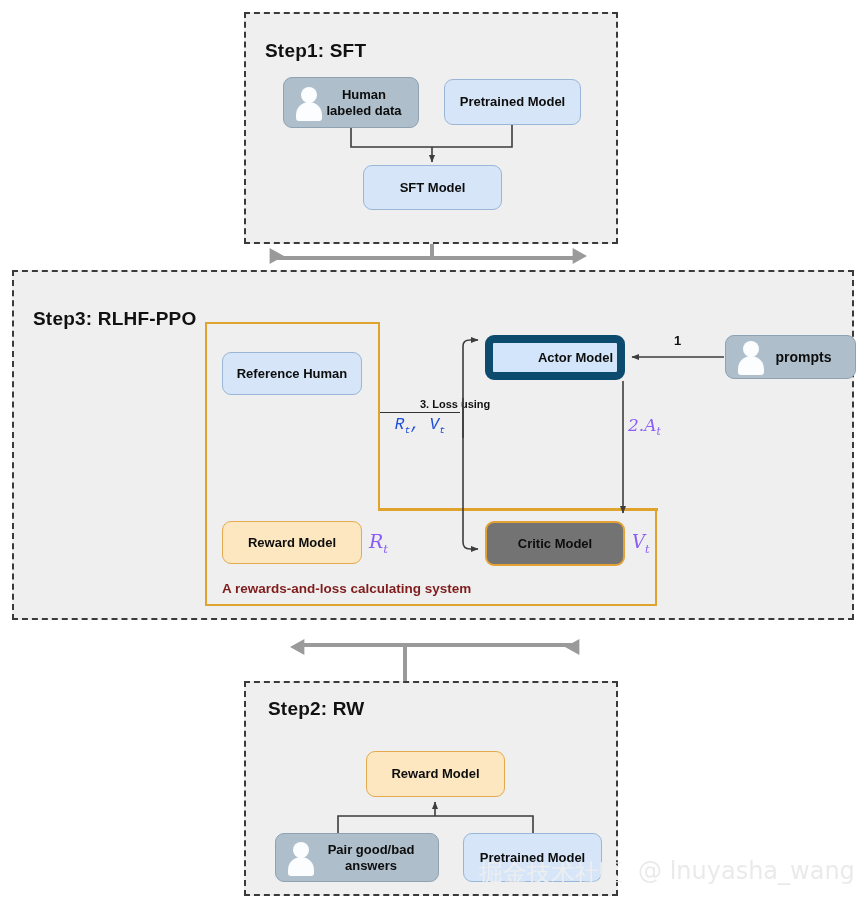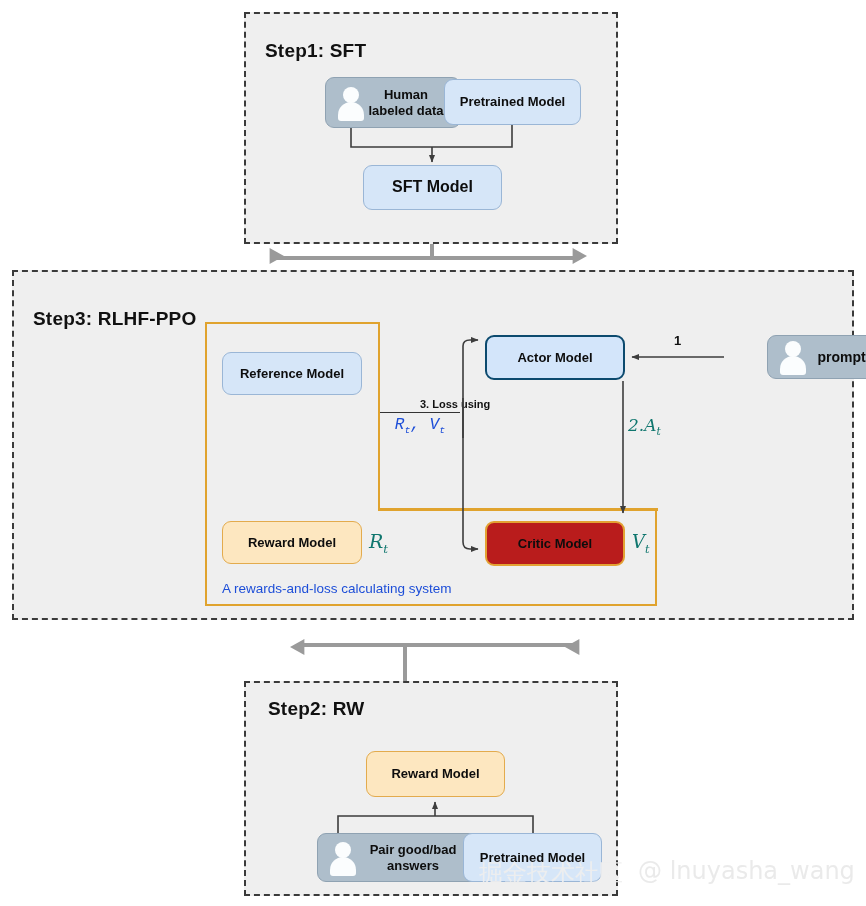--- a/index.html
+++ b/index.html
@@ -12,40 +12,40 @@
   .step{position:absolute;background:#efefef;border:2px dashed #3a3a3a;box-sizing:border-box;}
   .step-title{position:absolute;font-weight:bold;color:#111;letter-spacing:.2px;white-space:nowrap;}
 
   
   .node{position:absolute;box-sizing:border-box;border-radius:9px;
         display:flex;align-items:center;justify-content:center;
         font-weight:bold;color:#0d0d0d;text-align:center;line-height:1.18;}
   .node .lbl{position:relative;z-index:2;padding:0 4px;}
 
   .n-blue{background:#d6e6f8;border:1.5px solid #9ab6d6;}
-  .n-blue-strong{background:#d3e5fa;border:2px solid #0c4a6e;}
-  .n-gray{background:#aebecb;border:1.5px solid #8fa2b2;margin-left:42px;}
+  .n-blue-strong{background:#d3e5fa;border:8px solid #0c4a6e;justify-content:flex-end;}
+  .n-gray{background:#aebecb;border:1.5px solid #8fa2b2;}
   .n-orange{background:#fde7c0;border:1.5px solid #e3ab4d;}
-  .n-orange-strong{background:#b91c1c;border:2.5px solid #e3a233;}
+  .n-orange-strong{background:#737373;border:2.5px solid #e3a233;}
 
   
   .person{position:absolute;left:10px;top:50%;transform:translateY(-50%);
           width:30px;height:34px;}
   .person .head{position:absolute;left:7px;top:1px;width:16px;height:16px;
                 border-radius:50%;background:#fbfdfe;}
   .person .body{position:absolute;left:2px;top:16px;width:26px;height:19px;
                 background:#fbfdfe;border-radius:13px 13px 3px 3px;}
 
   
   .group-frame{position:absolute;border:2.5px solid #e0a32e;box-sizing:border-box;background:transparent;}
-  .group-caption{position:absolute;color:#1d4ed8;font-weight:normal;white-space:nowrap;}
+  .group-caption{position:absolute;color:#7f1d1d;font-weight:bold;white-space:nowrap;}
 
   
   .math{position:absolute;font-family:"DejaVu Serif","Liberation Serif",serif;
-        font-style:italic;color:#0f766e;white-space:nowrap;}
+        font-style:italic;color:#8b5cf6;white-space:nowrap;}
   .math sub{font-size:.62em;font-style:italic;}
   .plain{position:absolute;color:#111;white-space:nowrap;}
 
   .loss-box{position:absolute;text-align:center;}
   .loss-top{font-size:11px;font-weight:bold;color:#111;white-space:nowrap;padding-bottom:2px;padding-left:40px;}
   .loss-rule{border-top:1.5px solid #333;margin:0 0 3px 0;}
   .loss-bot{font-family:Liberation Mono, monospace;font-style:italic;
             font-size:16px;color:#1d4ed8;white-space:nowrap;}
 
   svg.wires{position:absolute;left:0;top:0;width:866px;height:906px;overflow:visible;pointer-events:none;}
@@ -69,37 +69,37 @@
         <span class="body"></span>
     </span>
     <span class="lbl" style="margin-left:26px;white-space:pre-line;">Human
 labeled data</span>
   </div>
 
   <div class="node n-blue" style="left:444px;top:79px;width:137px;height:46px;font-size:13px;">
     <span class="lbl">Pretrained Model</span>
   </div>
 
-  <div class="node n-blue" style="left:363px;top:165px;width:139px;height:45px;font-size:16px;">
+  <div class="node n-blue" style="left:363px;top:165px;width:139px;height:45px;font-size:13px;">
     <span class="lbl">SFT Model</span>
   </div>
 
   <div class="step" style="left:12px;top:270px;width:842px;height:350px;"></div>
   <div class="step-title" style="left:33px;top:308px;font-size:19px;">Step3: RLHF-PPO</div>
 
   <div class="group-frame" style="left:205px;top:322px;width:175px;height:284px;border-right:none;"></div>
   <div class="group-frame" style="left:205px;top:508px;width:452px;height:98px;border-top:none;"></div>
 
   <div class="group-frame" style="left:377.5px;top:322px;width:2.5px;height:188.5px;border:none;background:#e0a32e;"></div>
   <div class="group-frame" style="left:377.5px;top:508px;width:280px;height:2.5px;border:none;background:#e0a32e;"></div>
 
   <div class="group-caption" style="left:222px;top:581px;font-size:13.5px;">A rewards-and-loss calculating system</div>
 
   <div class="node n-blue" style="left:222px;top:352px;width:140px;height:43px;font-size:13px;">
-    <span class="lbl">Reference Model</span>
+    <span class="lbl">Reference Human</span>
   </div>
 
   <div class="node n-orange" style="left:222px;top:521px;width:140px;height:43px;font-size:13px;">
     <span class="lbl">Reward Model</span>
   </div>
 
   <div class="math" style="left:369px;top:530px;font-size:19px;text-align:right;"><span>R</span><sub>t</sub></div>
 
   <div class="node n-blue-strong" style="left:485px;top:335px;width:140px;height:45px;font-size:13px;">
     <span class="lbl">Actor Model</span>

